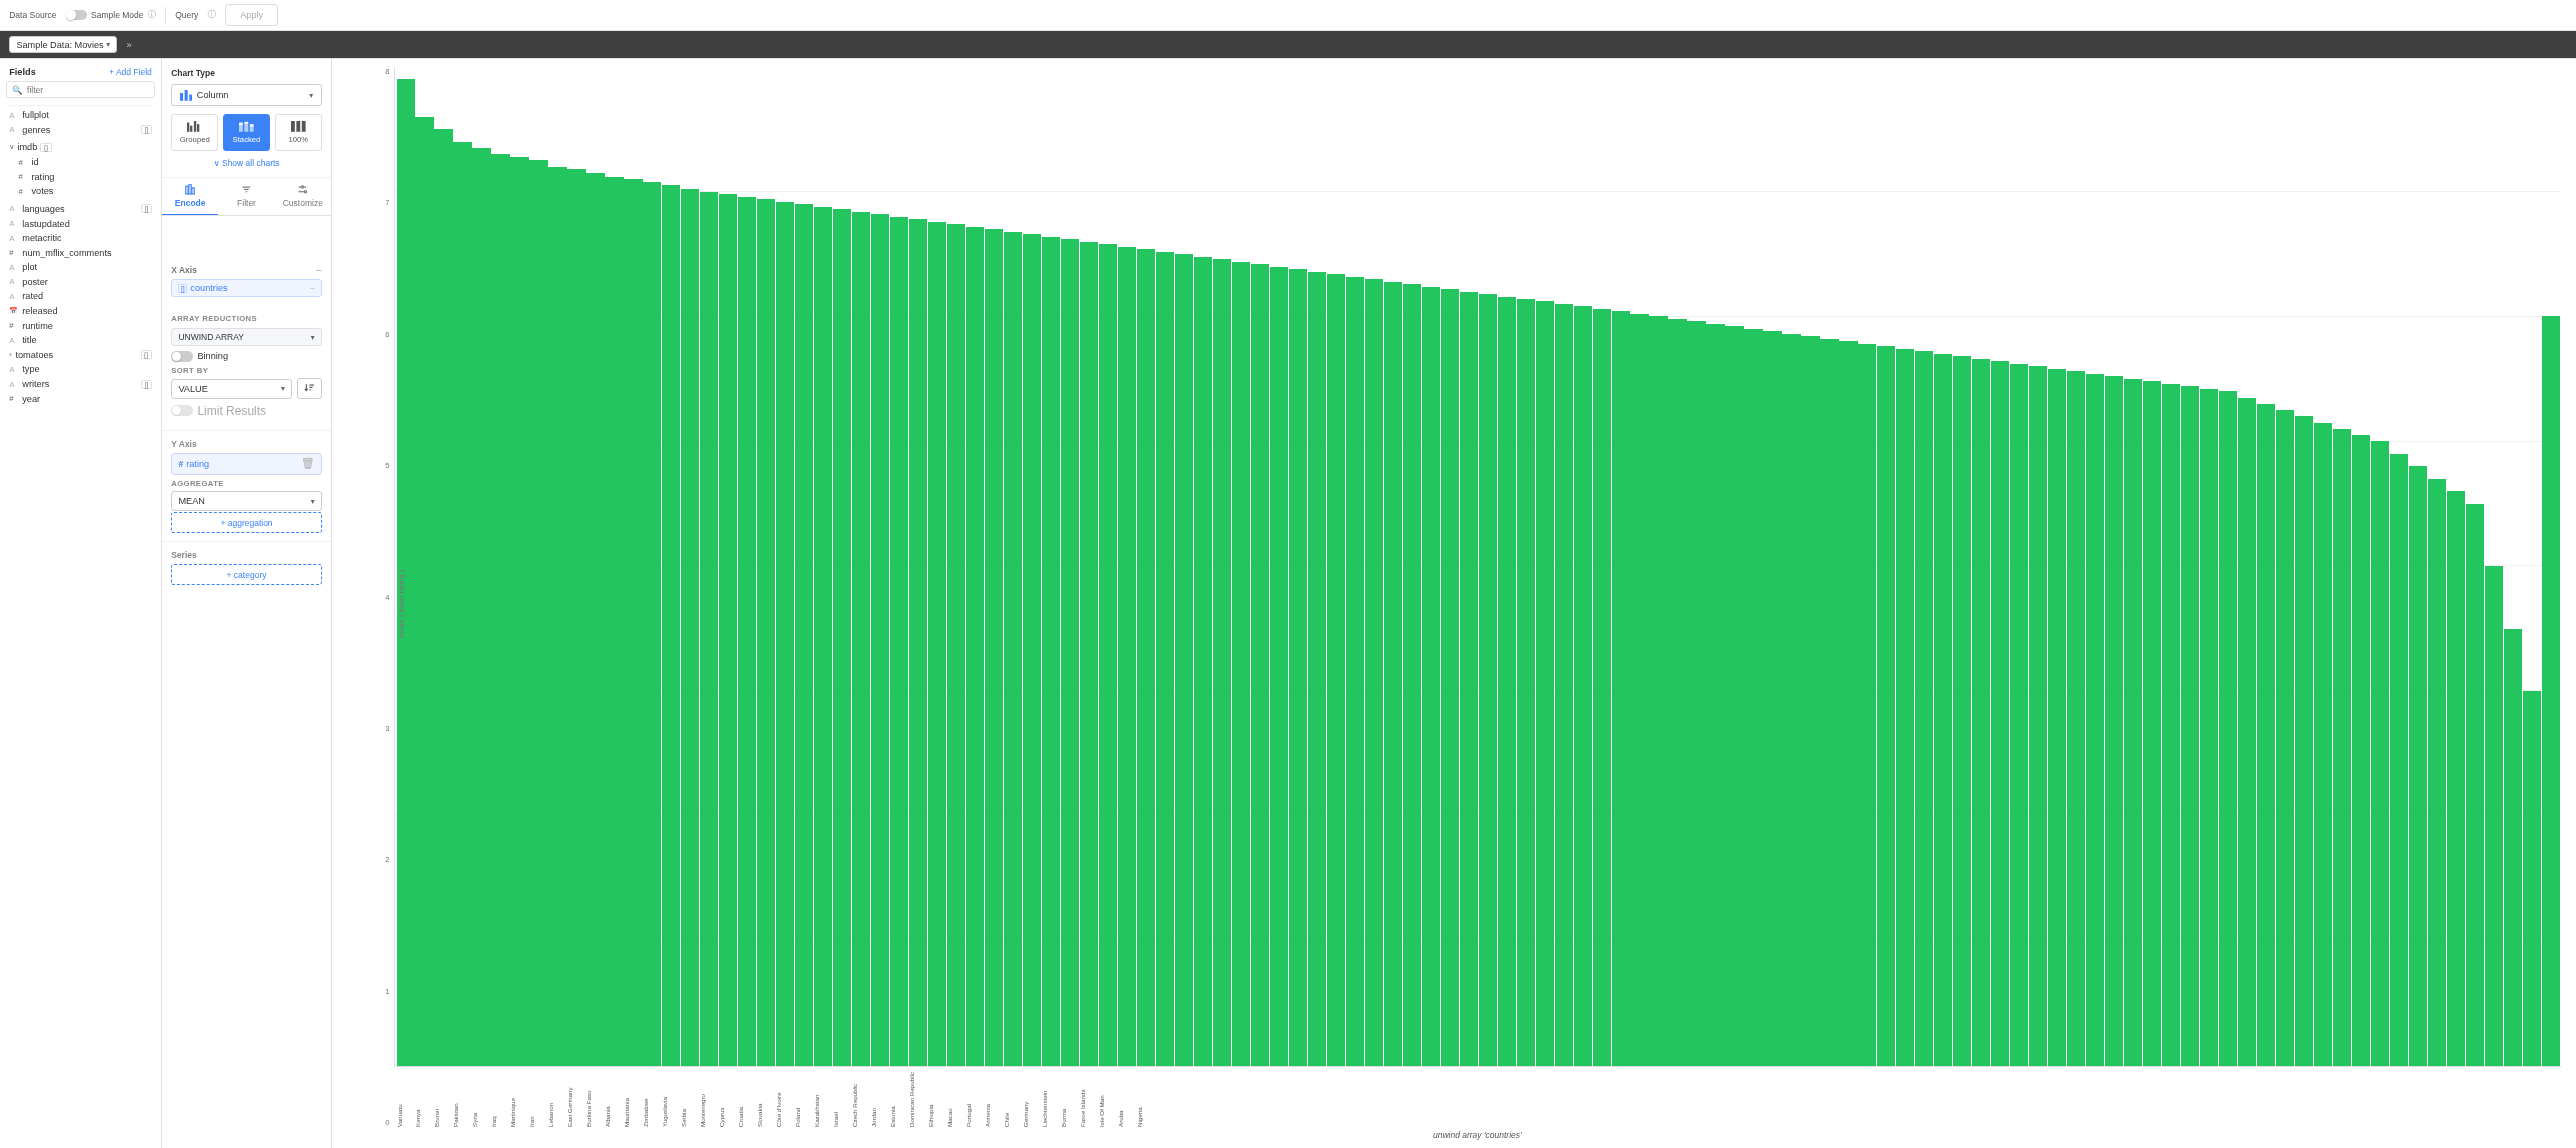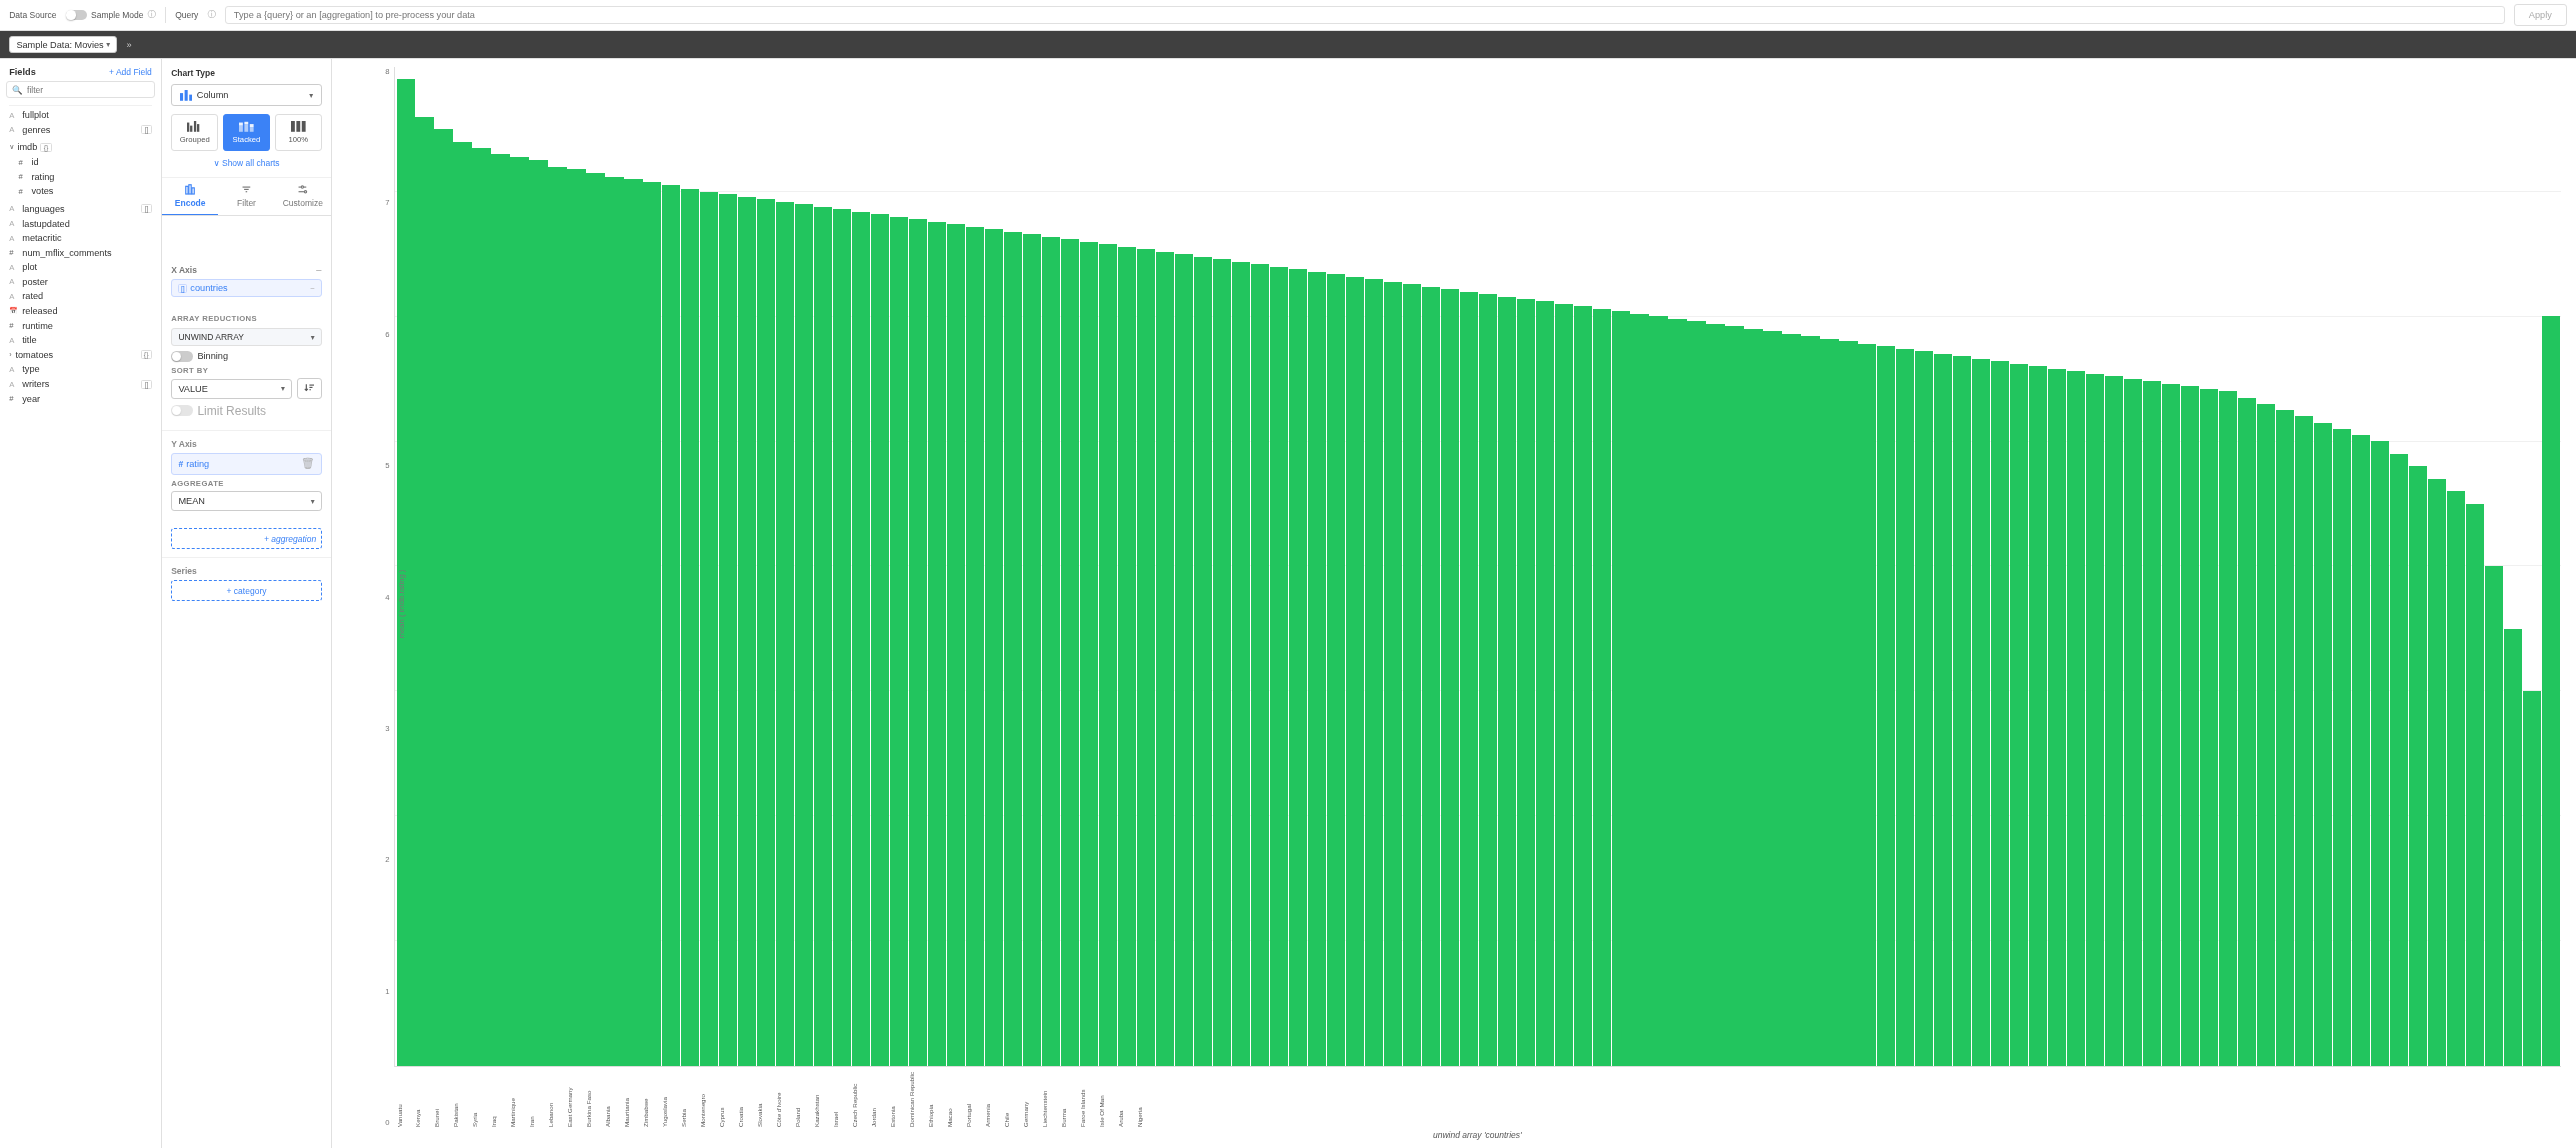--- a/index.html
+++ b/index.html
@@ -171,21 +171,21 @@
     }
     .sort-dir-btn {
       border: 0.8px solid #ccc; border-radius: 3.1px; padding: 3.1px 6.2px; cursor: pointer; background: #fff;
       font-size: 10.8px; color: #555;
     }
     .limit-row { display: flex; align-items: center; gap: 4.6px; margin: 4.6px 0; }
     .limit-label { font-size: 12px; color: #aaa; }
 
     .add-aggregation-btn {
       width: 100%; border: 0.8px dashed #3b82f6; border-radius: 3.1px; padding: 4.6px;
-      font-size: 8.5px; color: #3b82f6; background: #fff; cursor: pointer; text-align: right; margin-top: 17px; font-style: italic;
+      font-size: 8.5px; color: #3b82f6; background: #fff; cursor: pointer; text-align: center; margin-top: 1px;
     }
     .y-section { padding: 7.7px 9.2px; border-top: 0.8px solid #f0f0f0; }
     .y-axis-title { font-size: 8.5px; color: #888; font-weight: 600; margin-bottom: 4.6px; }
     .add-category-btn {
       width: 100%; border: 0.8px dashed #3b82f6; border-radius: 3.1px; padding: 4.6px;
       font-size: 8.5px; color: #3b82f6; background: #fff; cursor: pointer; text-align: center;
     }
 
     
     .chart-area {
@@ -228,21 +228,20 @@
   <div class="toggle-switch">
     <div class="toggle-track">
       <div class="toggle-thumb"></div>
     </div>
     <span class="top-bar-label">Sample Mode</span>
     <span class="info-icon">ⓘ</span>
   </div>
   <div class="divider-v"></div>
   <span class="query-label">Query</span>
   <span class="info-icon">ⓘ</span>
-  <input class="query-input" type="text" placeholder="Type a {query} or an [aggregation] to pre-process your data" style="">
   <button class="apply-btn">Apply</button>
 </div>
 
 <div class="source-bar">
   <div class="source-select">
     <span>Sample Data: Movies</span>
     <span class="arrow-icon">▾</span>
   </div>
   <span class="double-arrow">»</span>
 </div>

